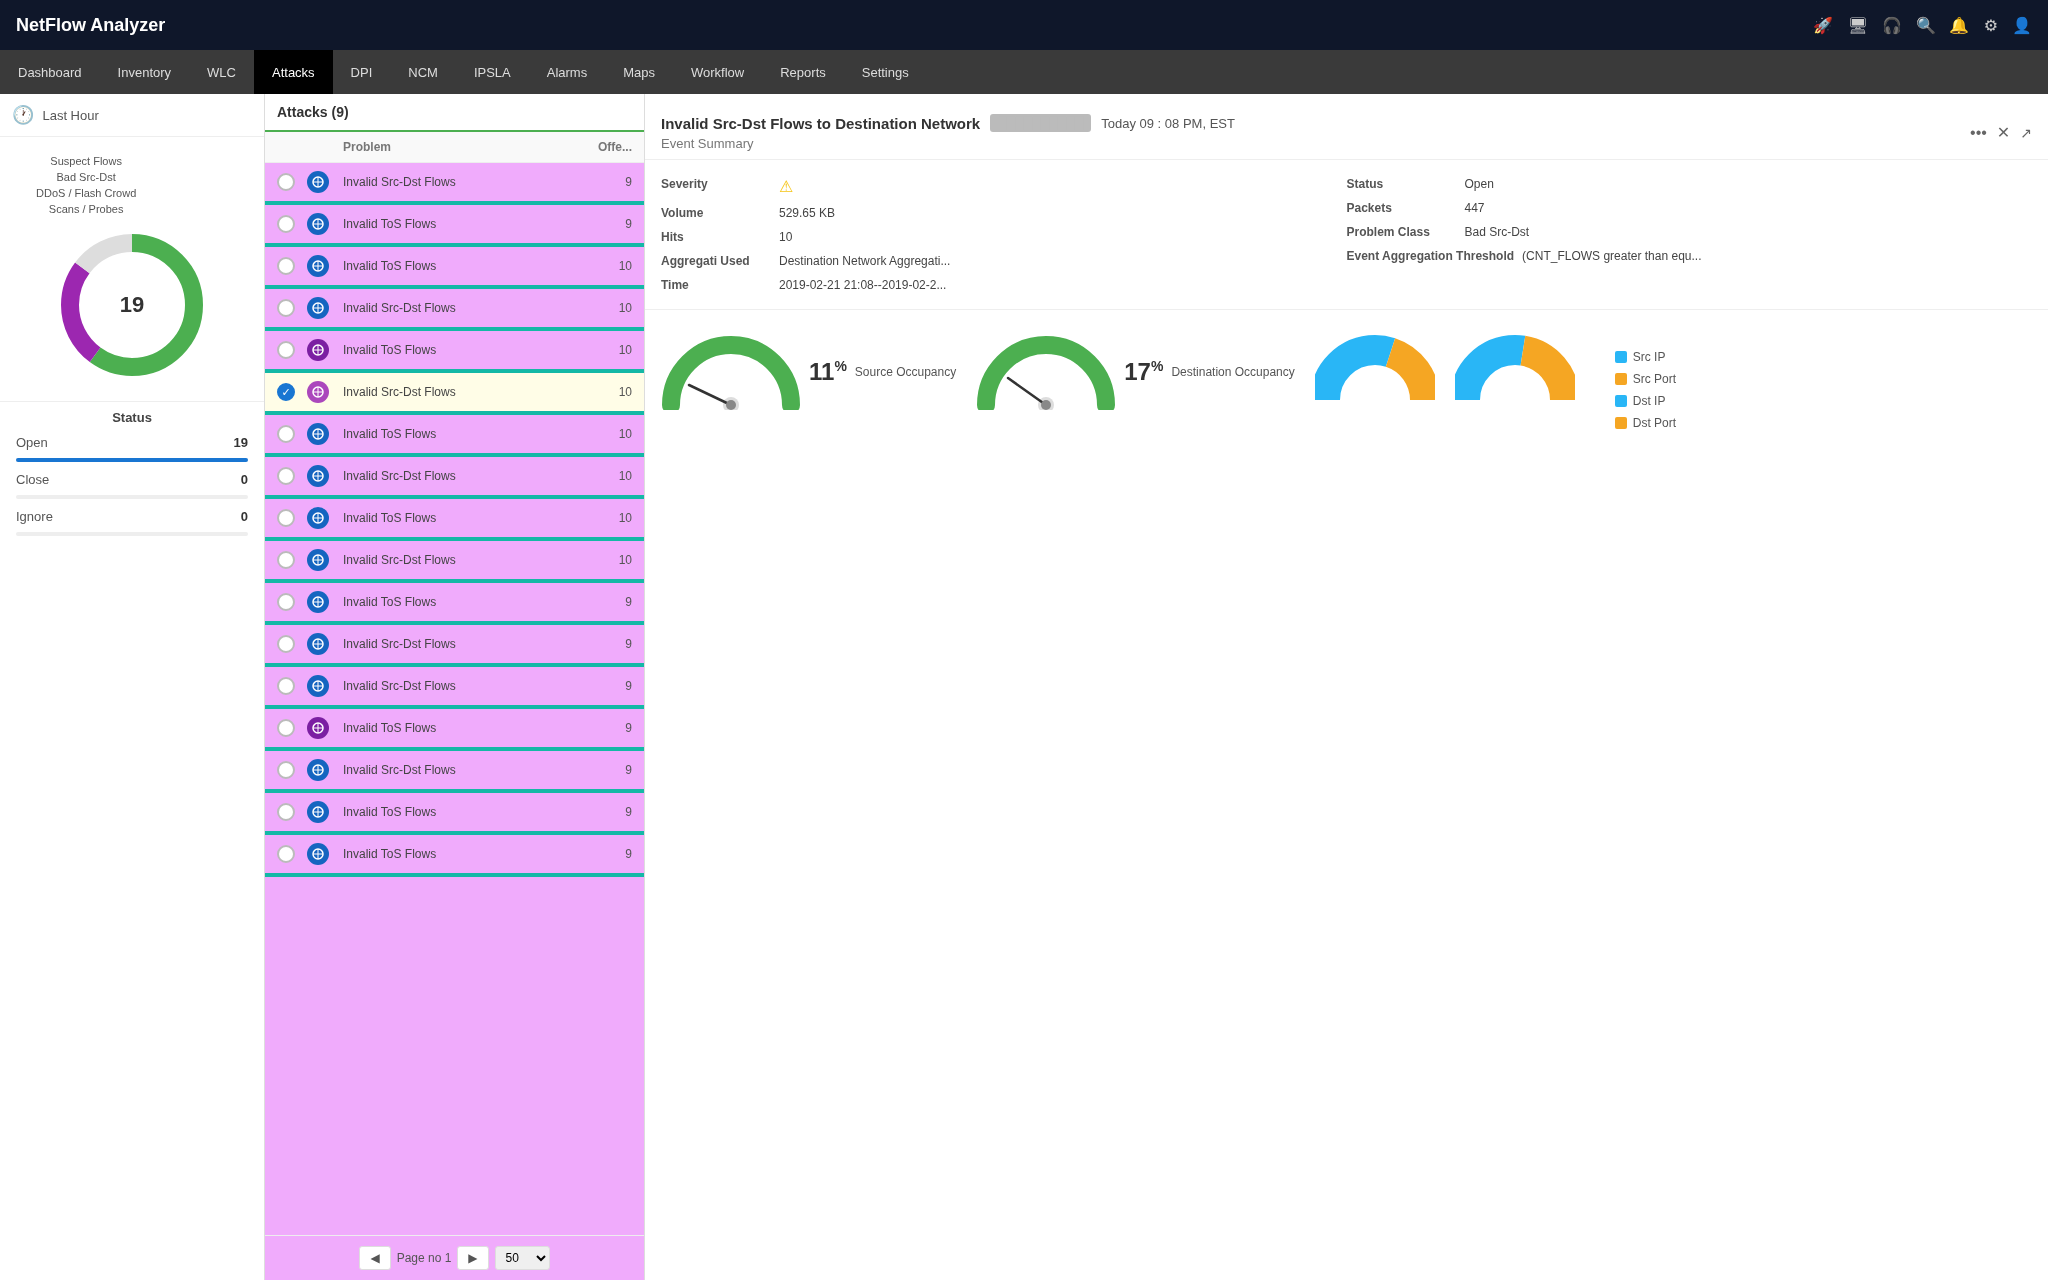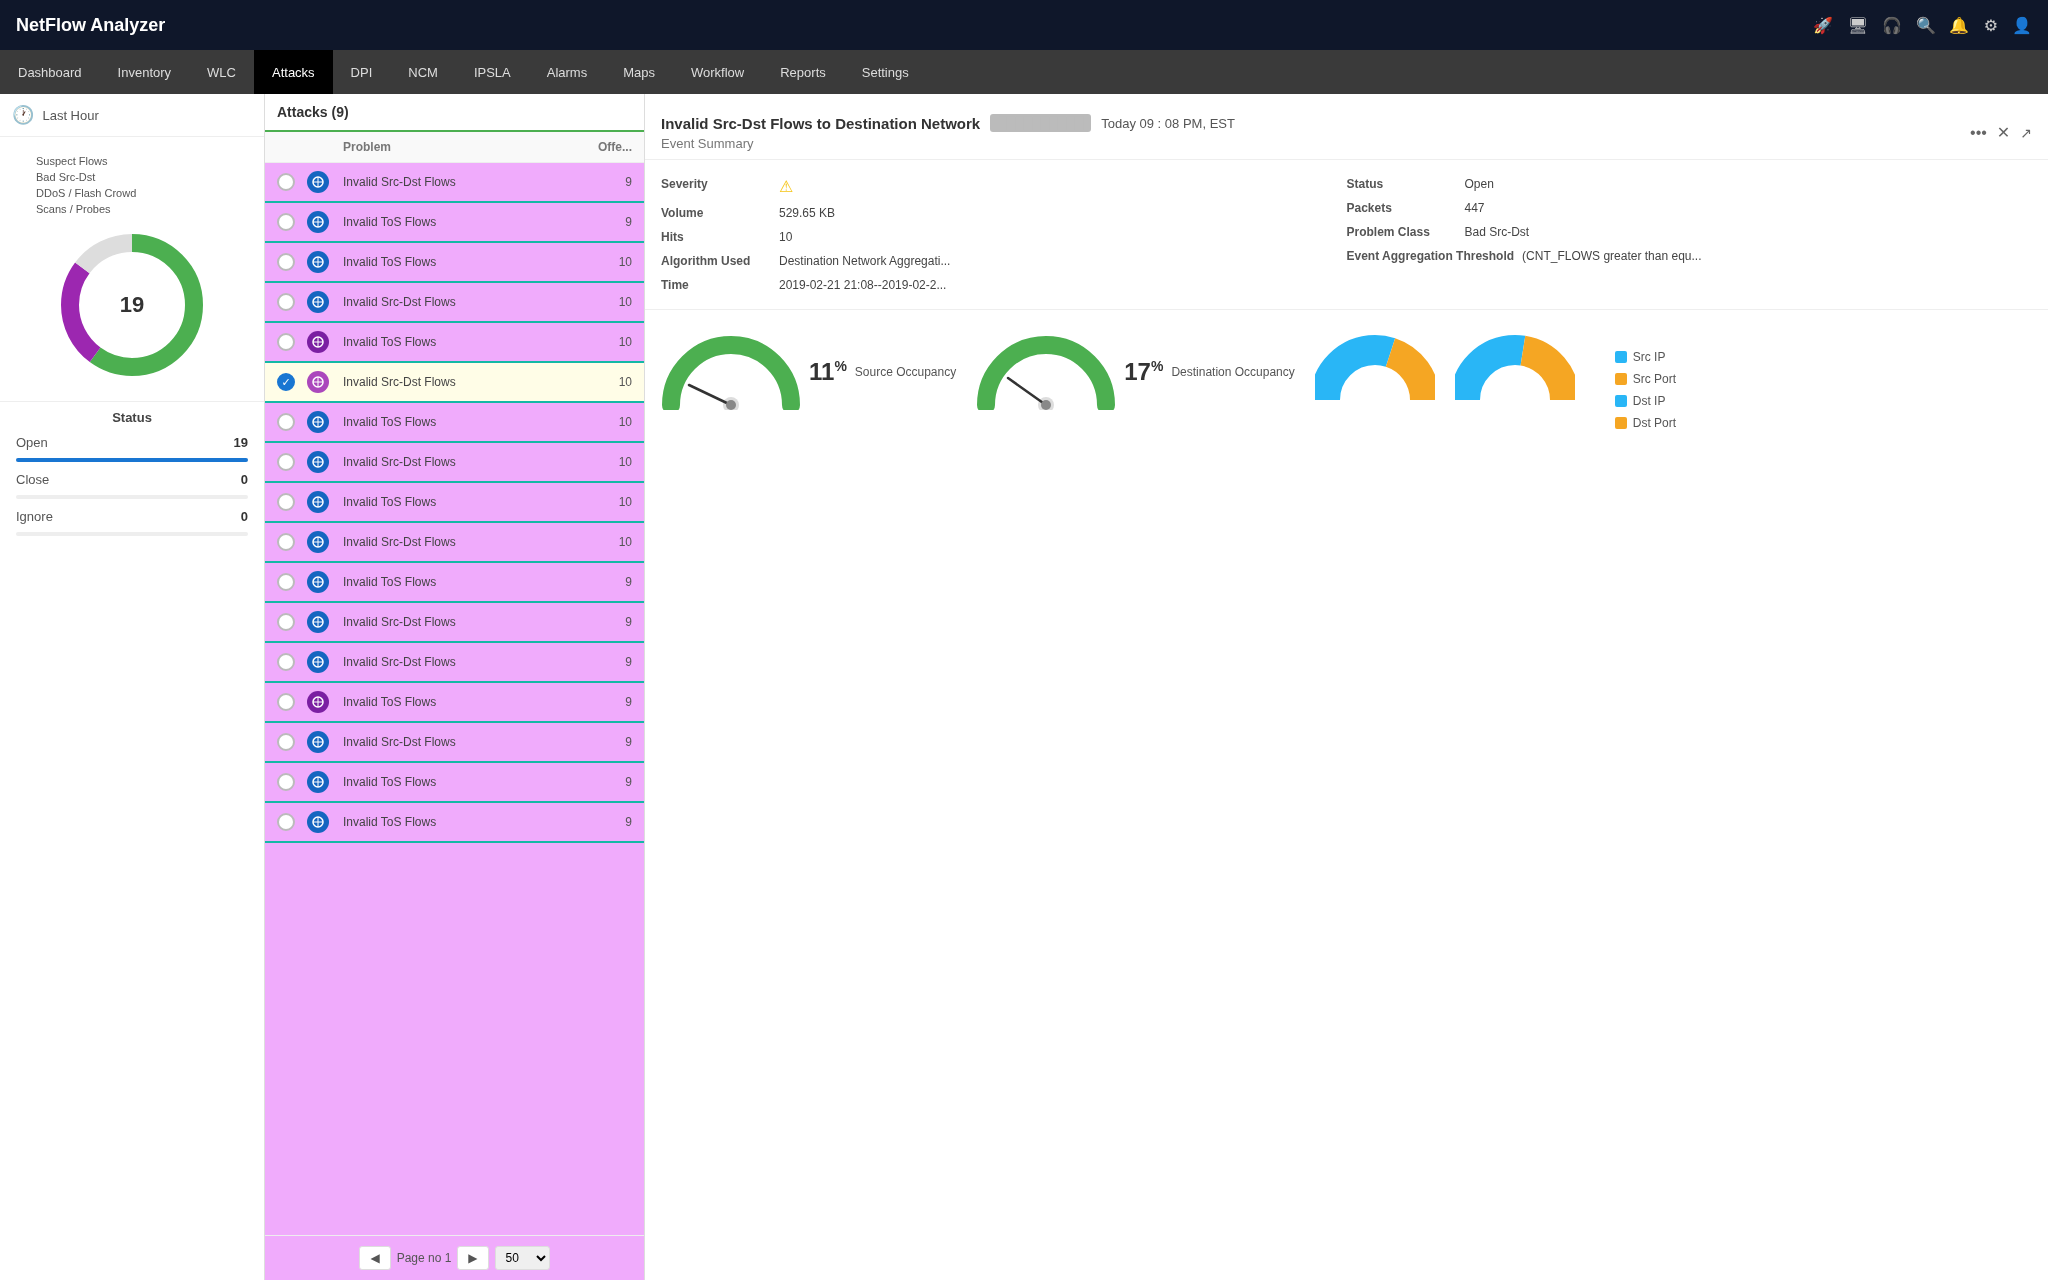--- a/index.html
+++ b/index.html
@@ -66,21 +66,21 @@
     
     .donut-area {
       padding: 16px;
       display: flex;
       flex-direction: column;
       align-items: center;
     }
     .legend-labels {
       display: flex;
       flex-direction: column;
-      align-items: flex-start;
+      align-items: center;
       font-size: 11px;
       color: #555;
       margin-bottom: 8px;
       align-self: flex-start;
       margin-left: 20px;
     }
     .legend-item { margin: 2px 0; }
 
     .donut-container {
       position: relative;
@@ -161,21 +161,21 @@
     .col-check { width: 30px; }
     .col-icon { width: 36px; }
     .col-problem { flex: 1; }
     .col-offers { width: 50px; text-align: right; }
 
     .table-rows { overflow-y: auto; flex: 1; }
     .table-row {
       display: flex;
       align-items: center;
       padding: 8px 12px;
-      border-bottom: 2px solid #14b8a6;
+      border-bottom: 4px solid #14b8a6;
       cursor: pointer;
     }
     .table-row.selected { background: #fffde7; }
     .row-check { width: 30px; }
     .row-icon { width: 36px; }
     .row-icon-shape {
       width: 22px;
       height: 22px;
       border-radius: 50%;
       display: flex;
@@ -722,21 +722,21 @@
           </div>
           <div class="detail-row">
             <span class="detail-label">Volume</span>
             <span class="detail-value">529.65 KB</span>
           </div>
           <div class="detail-row">
             <span class="detail-label">Hits</span>
             <span class="detail-value">10</span>
           </div>
           <div class="detail-row">
-            <span class="detail-label">Algorithm Used</span>
+            <span class="detail-label">Aggregati Used</span>
             <span class="detail-value">Destination Network Aggregati...</span>
           </div>
           <div class="detail-row">
             <span class="detail-label">Time</span>
             <span class="detail-value">2019-02-21 21:08--2019-02-2...</span>
           </div>
         </div>
         <div>
           <div class="detail-row">
             <span class="detail-label">Status</span>

